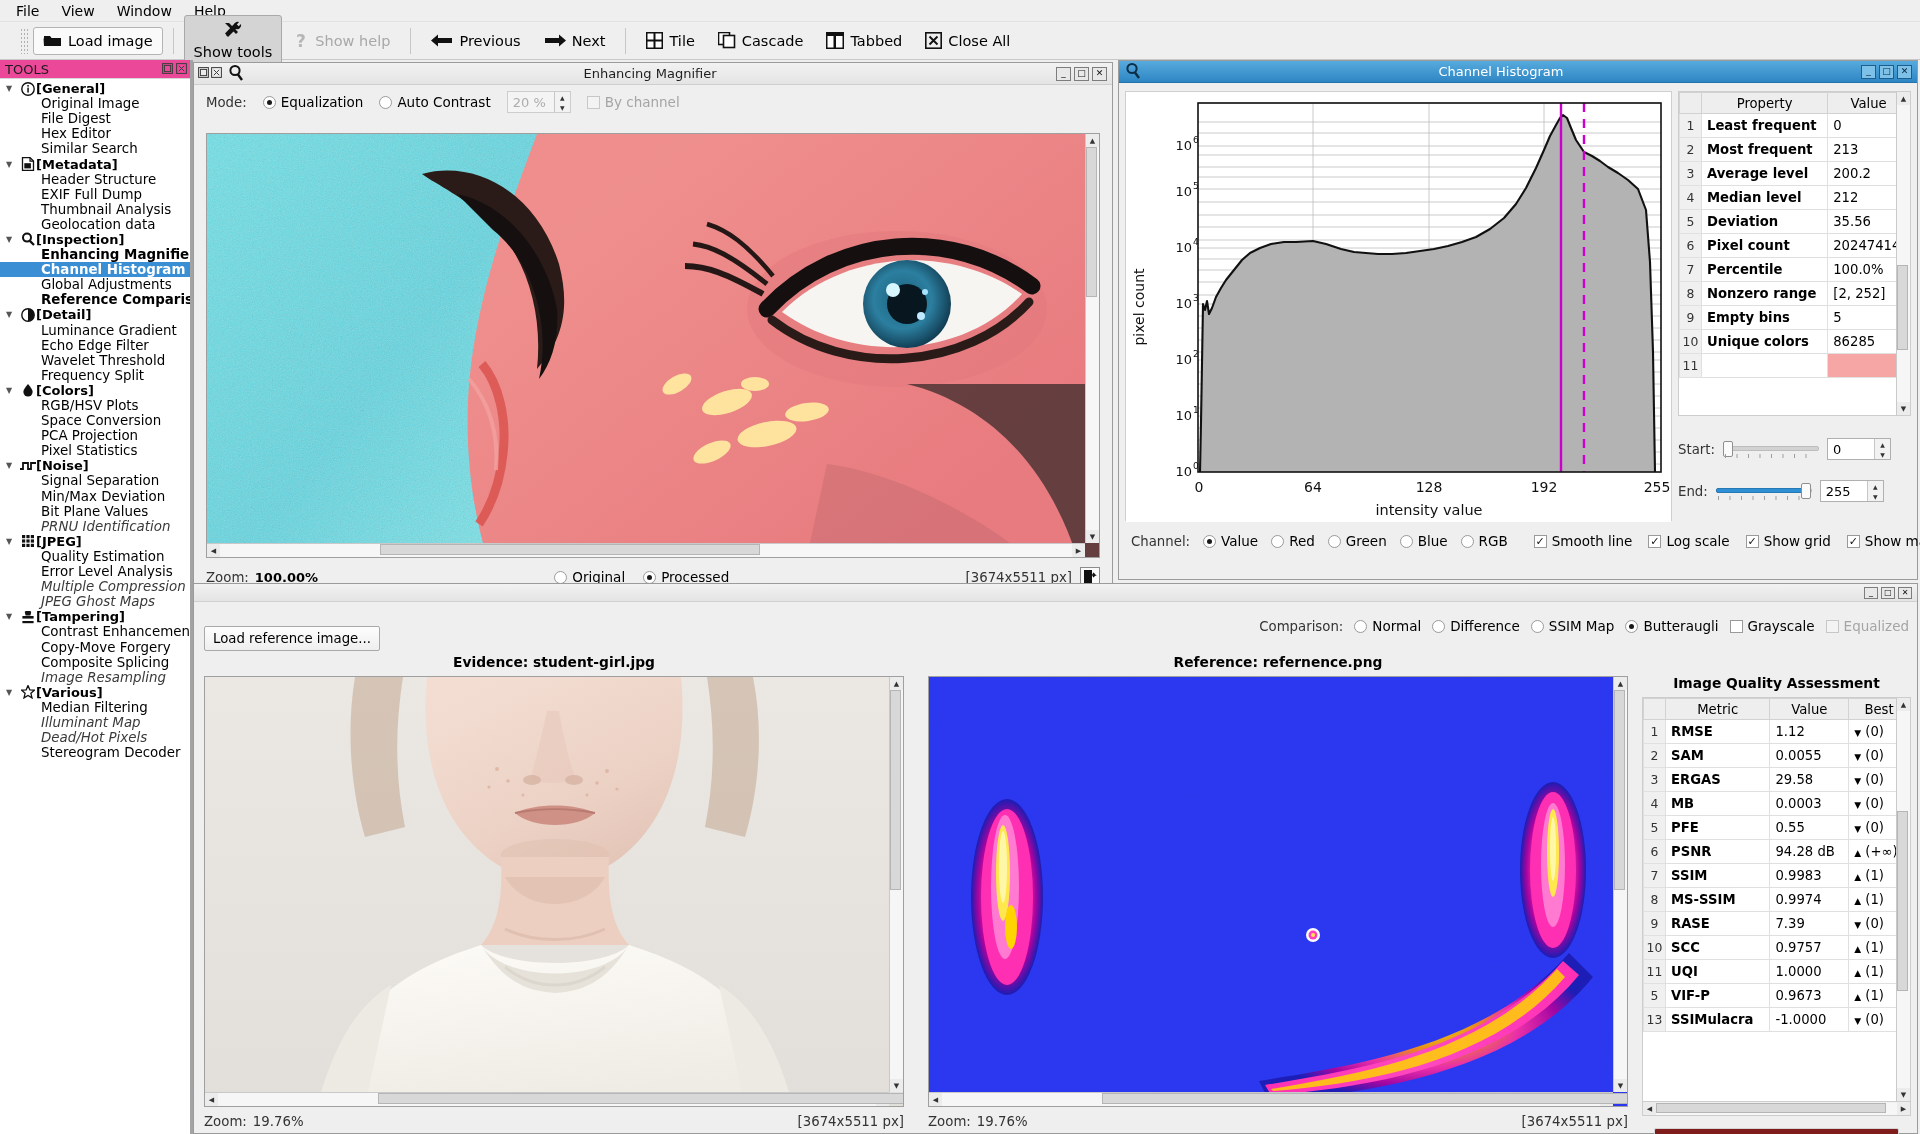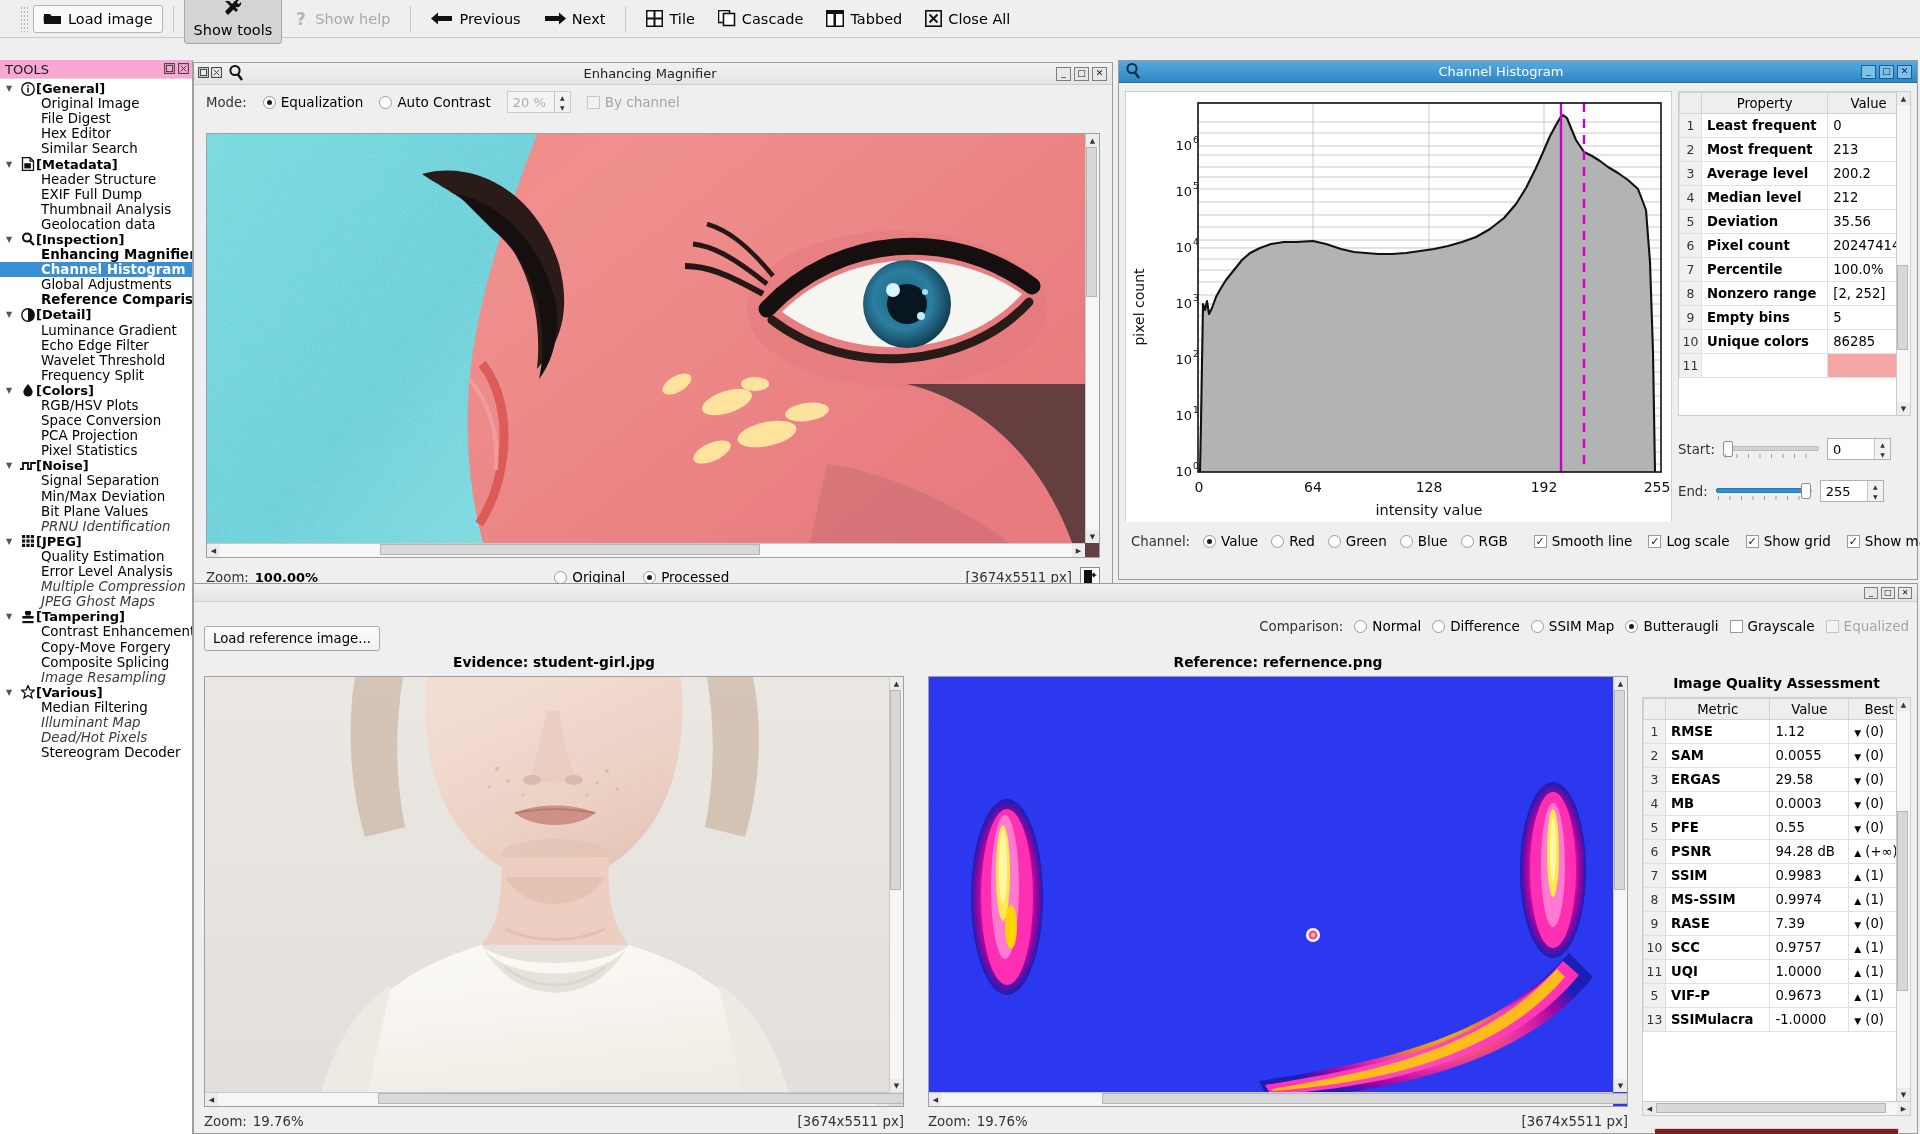--- a/index.html
+++ b/index.html
@@ -38,21 +38,21 @@
   }
   .tb-btn.framed { border: 1px solid #b4b4b4; background: #fafafa; }
   .tb-btn.checked { border: 1px solid #a9a9a9; background: #d4d4d4; flex-direction: column; }
   .tb-btn.disabled { color: #a8a8a8; }
   .tb-sep { width: 1px; height: 26px; background: #c6c6c6; margin: 0 7px; }
   .ico { display: inline-block; line-height: 0; }
 
   
   .tools-dock {
     position: absolute; left: 0; top: 60px; width: 193px; height: 1074px;
-    background: #f9a8d4; border-right: 1px solid #a3a3a3;
+    background: #ec4899; border-right: 3px solid #a3a3a3;
   }
   .tools-title {
     height: 19px; display: flex; align-items: center; justify-content: space-between;
     font-size: 13px; padding: 0 3px 0 5px; color: #1a1a1a;
     border-bottom: 1px solid #d7d7d7;
   }
   .tools-title .tt-btns { display: flex; gap: 3px; align-items: center; }
   .tools-tree {
     background: #fff; height: 1055px; overflow: hidden;
     padding-top: 2px; font-size: 13.4px;
@@ -129,20 +129,26 @@
     font-size: 13.3px; padding: 4px 8px; border-radius: 2px; cursor: default;
   }
   .btn.dis { color: #ababab; border-color: #d3d3d3; background: #7f1d1d; }
   .muted { color: #333; font-size: 13.3px; }
 </style>
 </head>
 <body>
 
 <div id="app">
 
+  <div class="menubar">
+    <div class="mi">File</div>
+    <div class="mi">View</div>
+    <div class="mi">Window</div>
+    <div class="mi">Help</div>
+  </div>
 
   <div class="toolbar">
     <div class="tb-grip"></div>
 
     <div class="tb-btn framed">
       <span class="ico">
         <svg width="19" height="15" viewBox="0 0 19 15">
             <path d="M1 3h6l1.6 2H18v8H1z" fill="#111"></path>
             <path d="M0.5 5.5h17L15.5 13H1z" fill="#111"></path>
           </svg>

